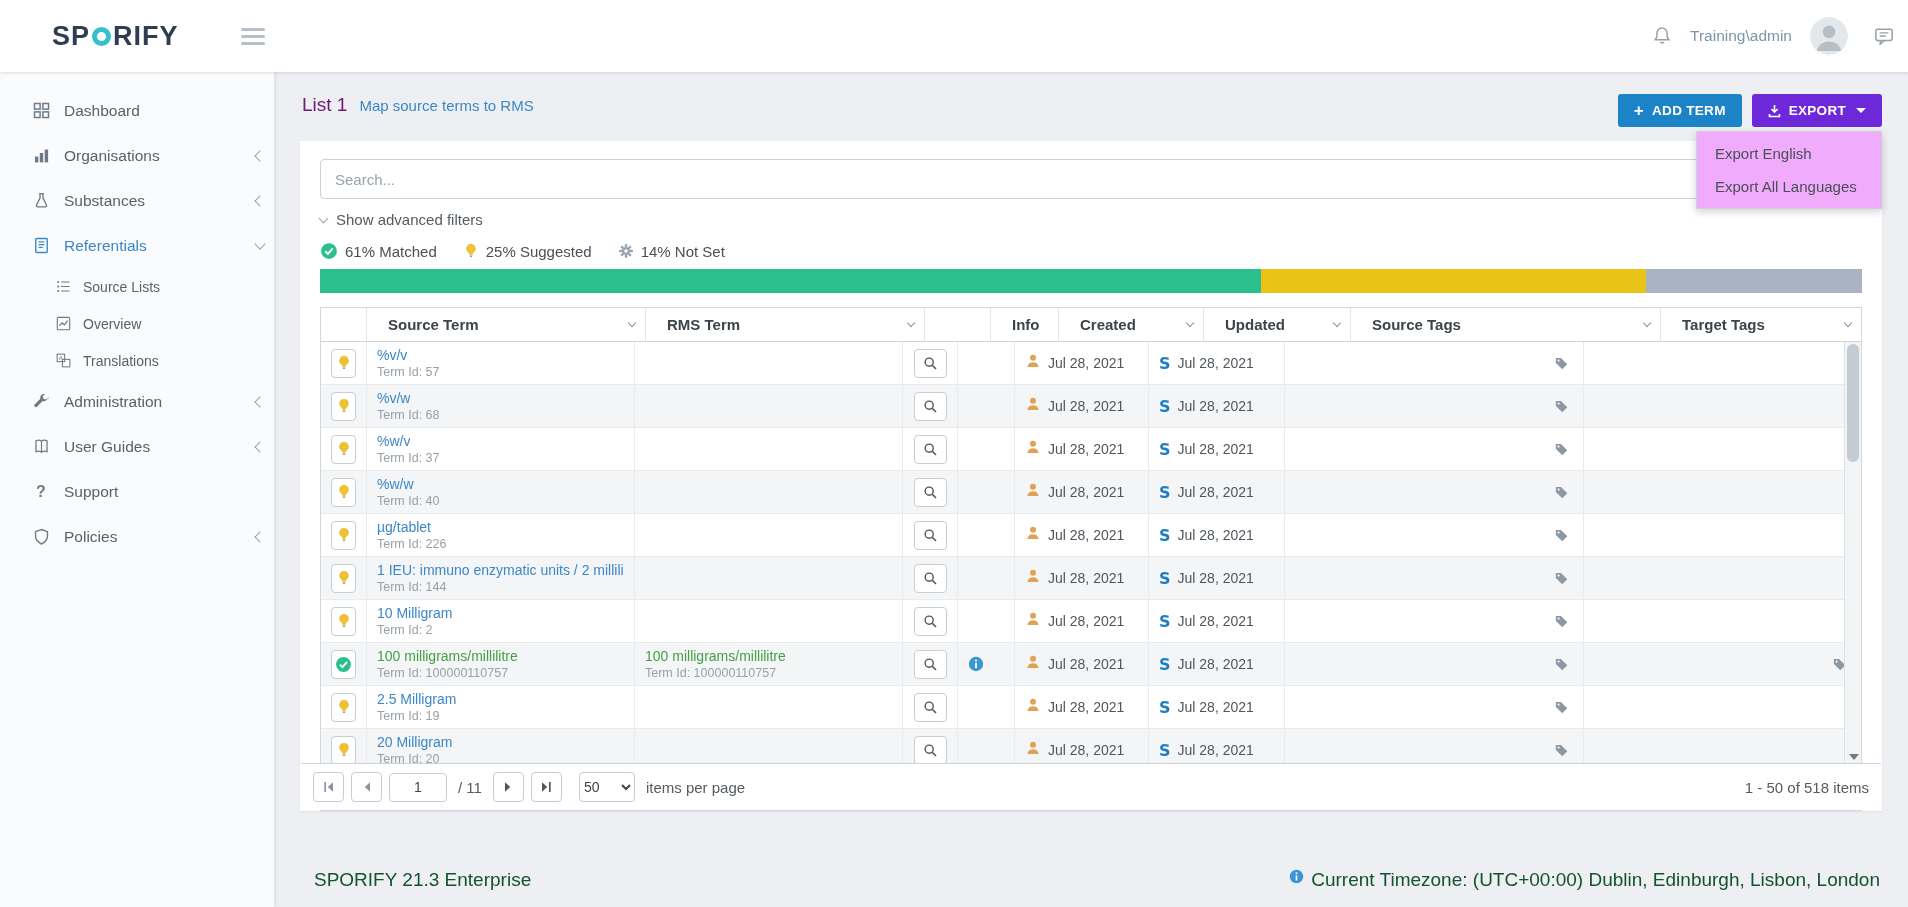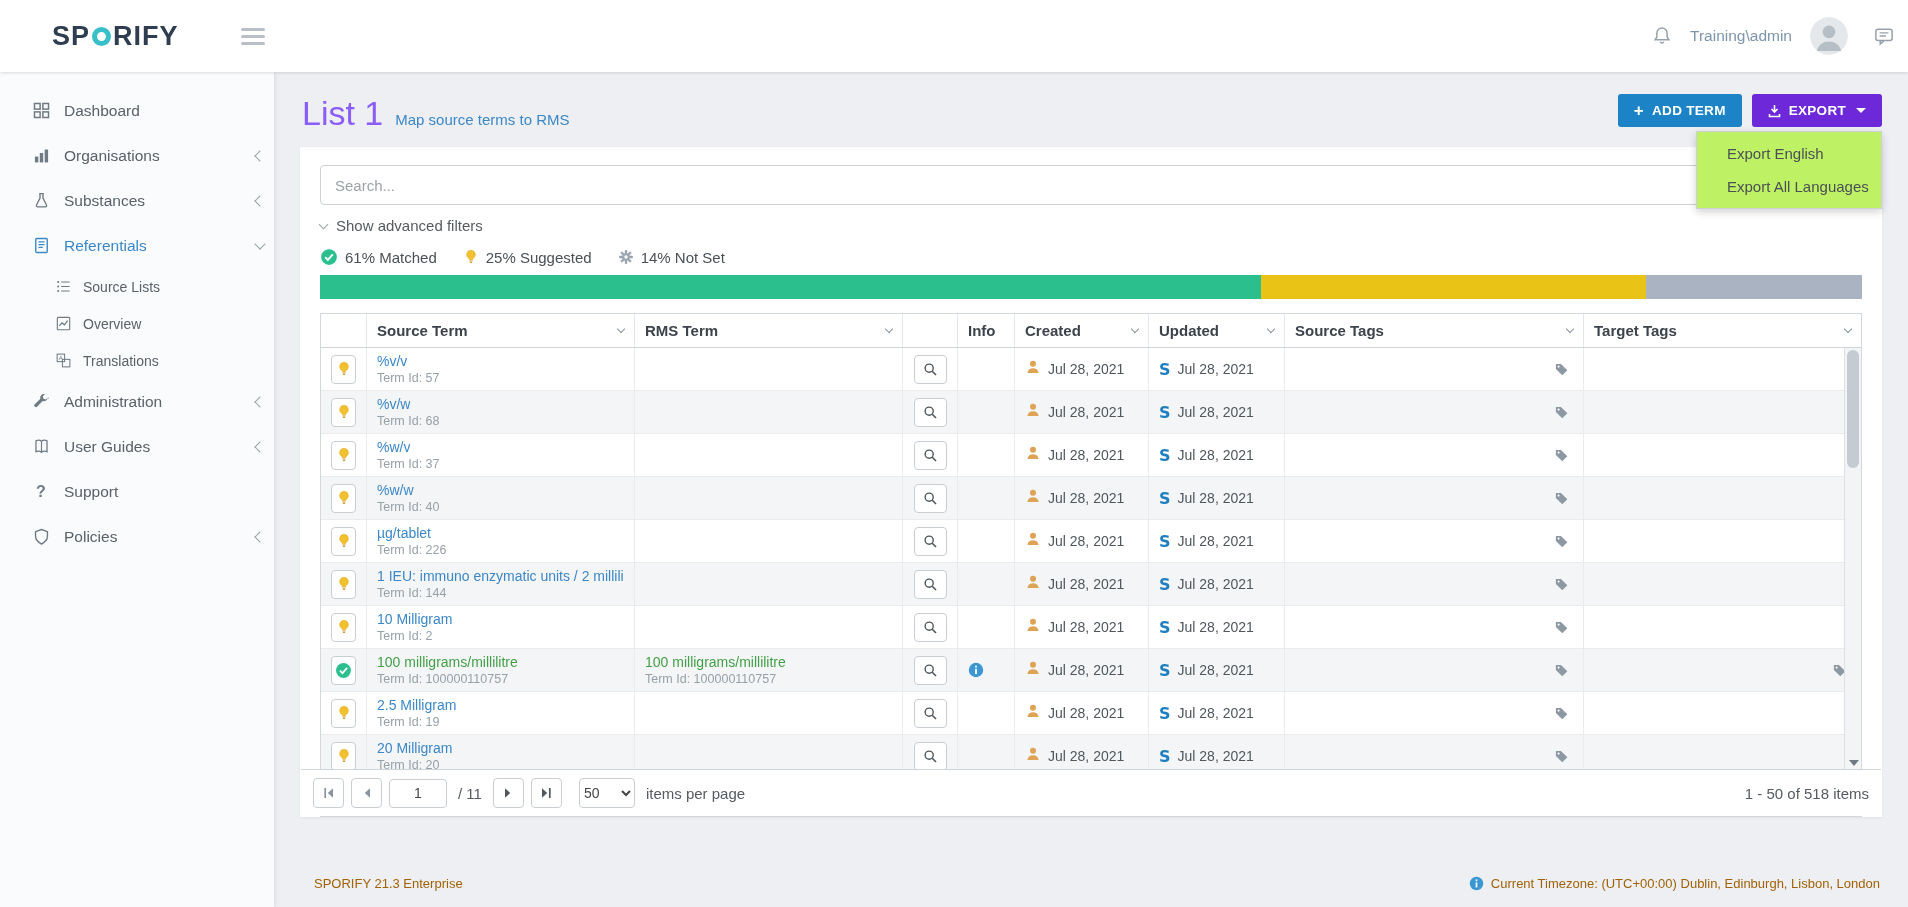--- a/index.html
+++ b/index.html
@@ -30,49 +30,49 @@
   .chev-left { transform:rotate(135deg); }
   .chev-down { transform:rotate(45deg); margin-top:-3px; }
   .submenu .side-item { height:37px; padding-left:56px; font-size:14px; }
   .submenu .sicon { width:15px; height:15px; flex:0 0 15px; margin-right:12px; }
   .qmark { font-weight:bold; font-size:16px; color:#6f7a84; }
 
   
   .main { flex:1; padding:0 26px; display:flex; flex-direction:column; position:relative; }
   .page-header { margin-top:22px; display:flex; align-items:flex-start; justify-content:space-between; }
   .title-wrap { display:flex; align-items:baseline; gap:12px; padding-left:2px; }
-  .page-title { font-size:34px; color:#8b5cf6; font-weight:normal; }
+  .page-title { font-size:19px; color:#701a75; font-weight:normal; }
   .page-subtitle { font-size:15px; color:#3b87c8; }
   .hdr-buttons { display:flex; gap:10px; position:relative; }
   .btn { height:33px; border:none; border-radius:3px; color:#fff; font-size:13.5px; font-weight:bold; letter-spacing:.3px; padding:0 16px; display:flex; align-items:center; gap:8px; cursor:pointer; font-family:inherit; }
   .btn-add { background:#1c83c6; }
   .btn-export { background:#6d28d9; }
   .plus { font-size:17px; font-weight:bold; }
   .caret { width:0; height:0; border-left:5px solid transparent; border-right:5px solid transparent; border-top:5px solid #fff; margin-left:2px; }
-  .export-menu { position:absolute; top:37px; right:0; width:186px; background:#bef264; border:1px solid #ccd1d6; box-shadow:0 3px 8px rgba(0,0,0,.18); z-index:40; padding:5px 12px; }
+  .export-menu { position:absolute; top:37px; right:0; width:186px; background:#f0abfc; border:1px solid #ccd1d6; box-shadow:0 3px 8px rgba(0,0,0,.18); z-index:40; padding:5px 0; }
   .export-menu .mi { padding:8px 18px; font-size:15px; color:#4a5056; cursor:pointer; white-space:nowrap; }
 
   
   .card { background:#fff; margin-top:14px; padding:18px 20px 0 20px; box-shadow:0 1px 2px rgba(0,0,0,.06); }
   .search-input { width:100%; height:40px; border:1px solid #ccd1d6; border-radius:4px; padding:0 14px; font-size:15px; color:#555; font-family:inherit; background:#fff; }
   .search-input::placeholder { color:#9aa2aa; }
   .adv-filters { margin-top:12px; display:flex; align-items:center; gap:9px; font-size:15px; color:#555b61; cursor:pointer; width:fit-content; }
   .adv-filters .chev { width:7px; height:7px; }
 
   .legend { margin-top:14px; display:flex; align-items:center; gap:26px; font-size:15px; color:#4a5056; }
   .legend .leg-item { display:flex; align-items:center; gap:7px; }
   .legend svg { display:block; }
 
   .progress { margin-top:9px; height:24px; width:100%; display:flex; background:#a9b3c1; }
   .progress .seg { height:100%; }
 
   
   .grid { margin-top:14px; border:1px solid #d3d8dc; position:relative; background:#fff; }
   .grid-cols { display:grid; grid-template-columns:46px 268px 268px 55px 57px 134px 136px 299px 1fr; }
-  .grid-header { height:34px; border-bottom:1px solid #cfd4d9; background:#fff; }
+  .grid-header { height:34px; border-bottom:1px solid #cfd4d9; background:#fff;gap:11px; }
   .gh-cell { display:flex; align-items:center; justify-content:space-between; padding:0 10px; font-size:15px; font-weight:bold; color:#3d434a; border-right:1px solid #e4e7ea; height:100%; cursor:pointer; }
   .gh-cell:last-child { border-right:none; }
   .gh-cell .chev { width:6px; height:6px; border-color:#8a939e; flex:0 0 auto; }
 
   .grid-body { height:421px; overflow:hidden; position:relative; }
   .grid-row { height:43px; border-bottom:1px solid #e9ebed; background:#fff; }
   .grid-row.alt { background:#f4f5f7; }
   .cell { display:flex; align-items:center; padding:0 10px; border-right:1px solid #e9ebed; overflow:hidden; height:100%; }
   .cell:last-child { border-right:none; }
   .c-center { justify-content:center; }
@@ -95,21 +95,21 @@
   
   .pager { height:47px; border-top:1px solid #cfd4d9; display:flex; align-items:center; gap:7px; padding:0 12px; background:#fff; margin:0 -20px; }
   .pbtn { width:31px; height:30px; border:1px solid #c9ced3; border-radius:4px; background:#fff; display:inline-flex; align-items:center; justify-content:center; cursor:pointer; }
   .page-input { width:58px; height:29px; border:1px solid #c9ced3; border-radius:4px; text-align:center; font-size:14px; color:#444; font-family:inherit; }
   .page-total { font-size:15px; color:#555b61; margin:0 4px; }
   .size-select { height:30px; min-width:56px; border:1px solid #c9ced3; border-radius:4px; font-size:14px; color:#444; font-family:inherit; background:#fff; margin-left:10px; }
   .ipp { font-size:15px; color:#555b61; margin-left:4px; }
   .pager-summary { margin-left:auto; font-size:15px; color:#555b61; }
 
   
-  .footer { margin-top:auto; display:flex; align-items:center; justify-content:space-between; padding:0 2px 16px 14px; font-size:13px; color:#a16207; }
+  .footer { margin-top:auto; display:flex; align-items:center; justify-content:space-between; padding:0 2px 16px 14px; font-size:19px; color:#14532d; }
   .footer-right { display:flex; align-items:flex-start; gap:7px; }
 </style>
 </head>
 <body>
 
 <header class="topbar">
   <div class="logo">
     <span>SP</span>
       <span class="o-ring"></span>
       <span>RIFY</span>

